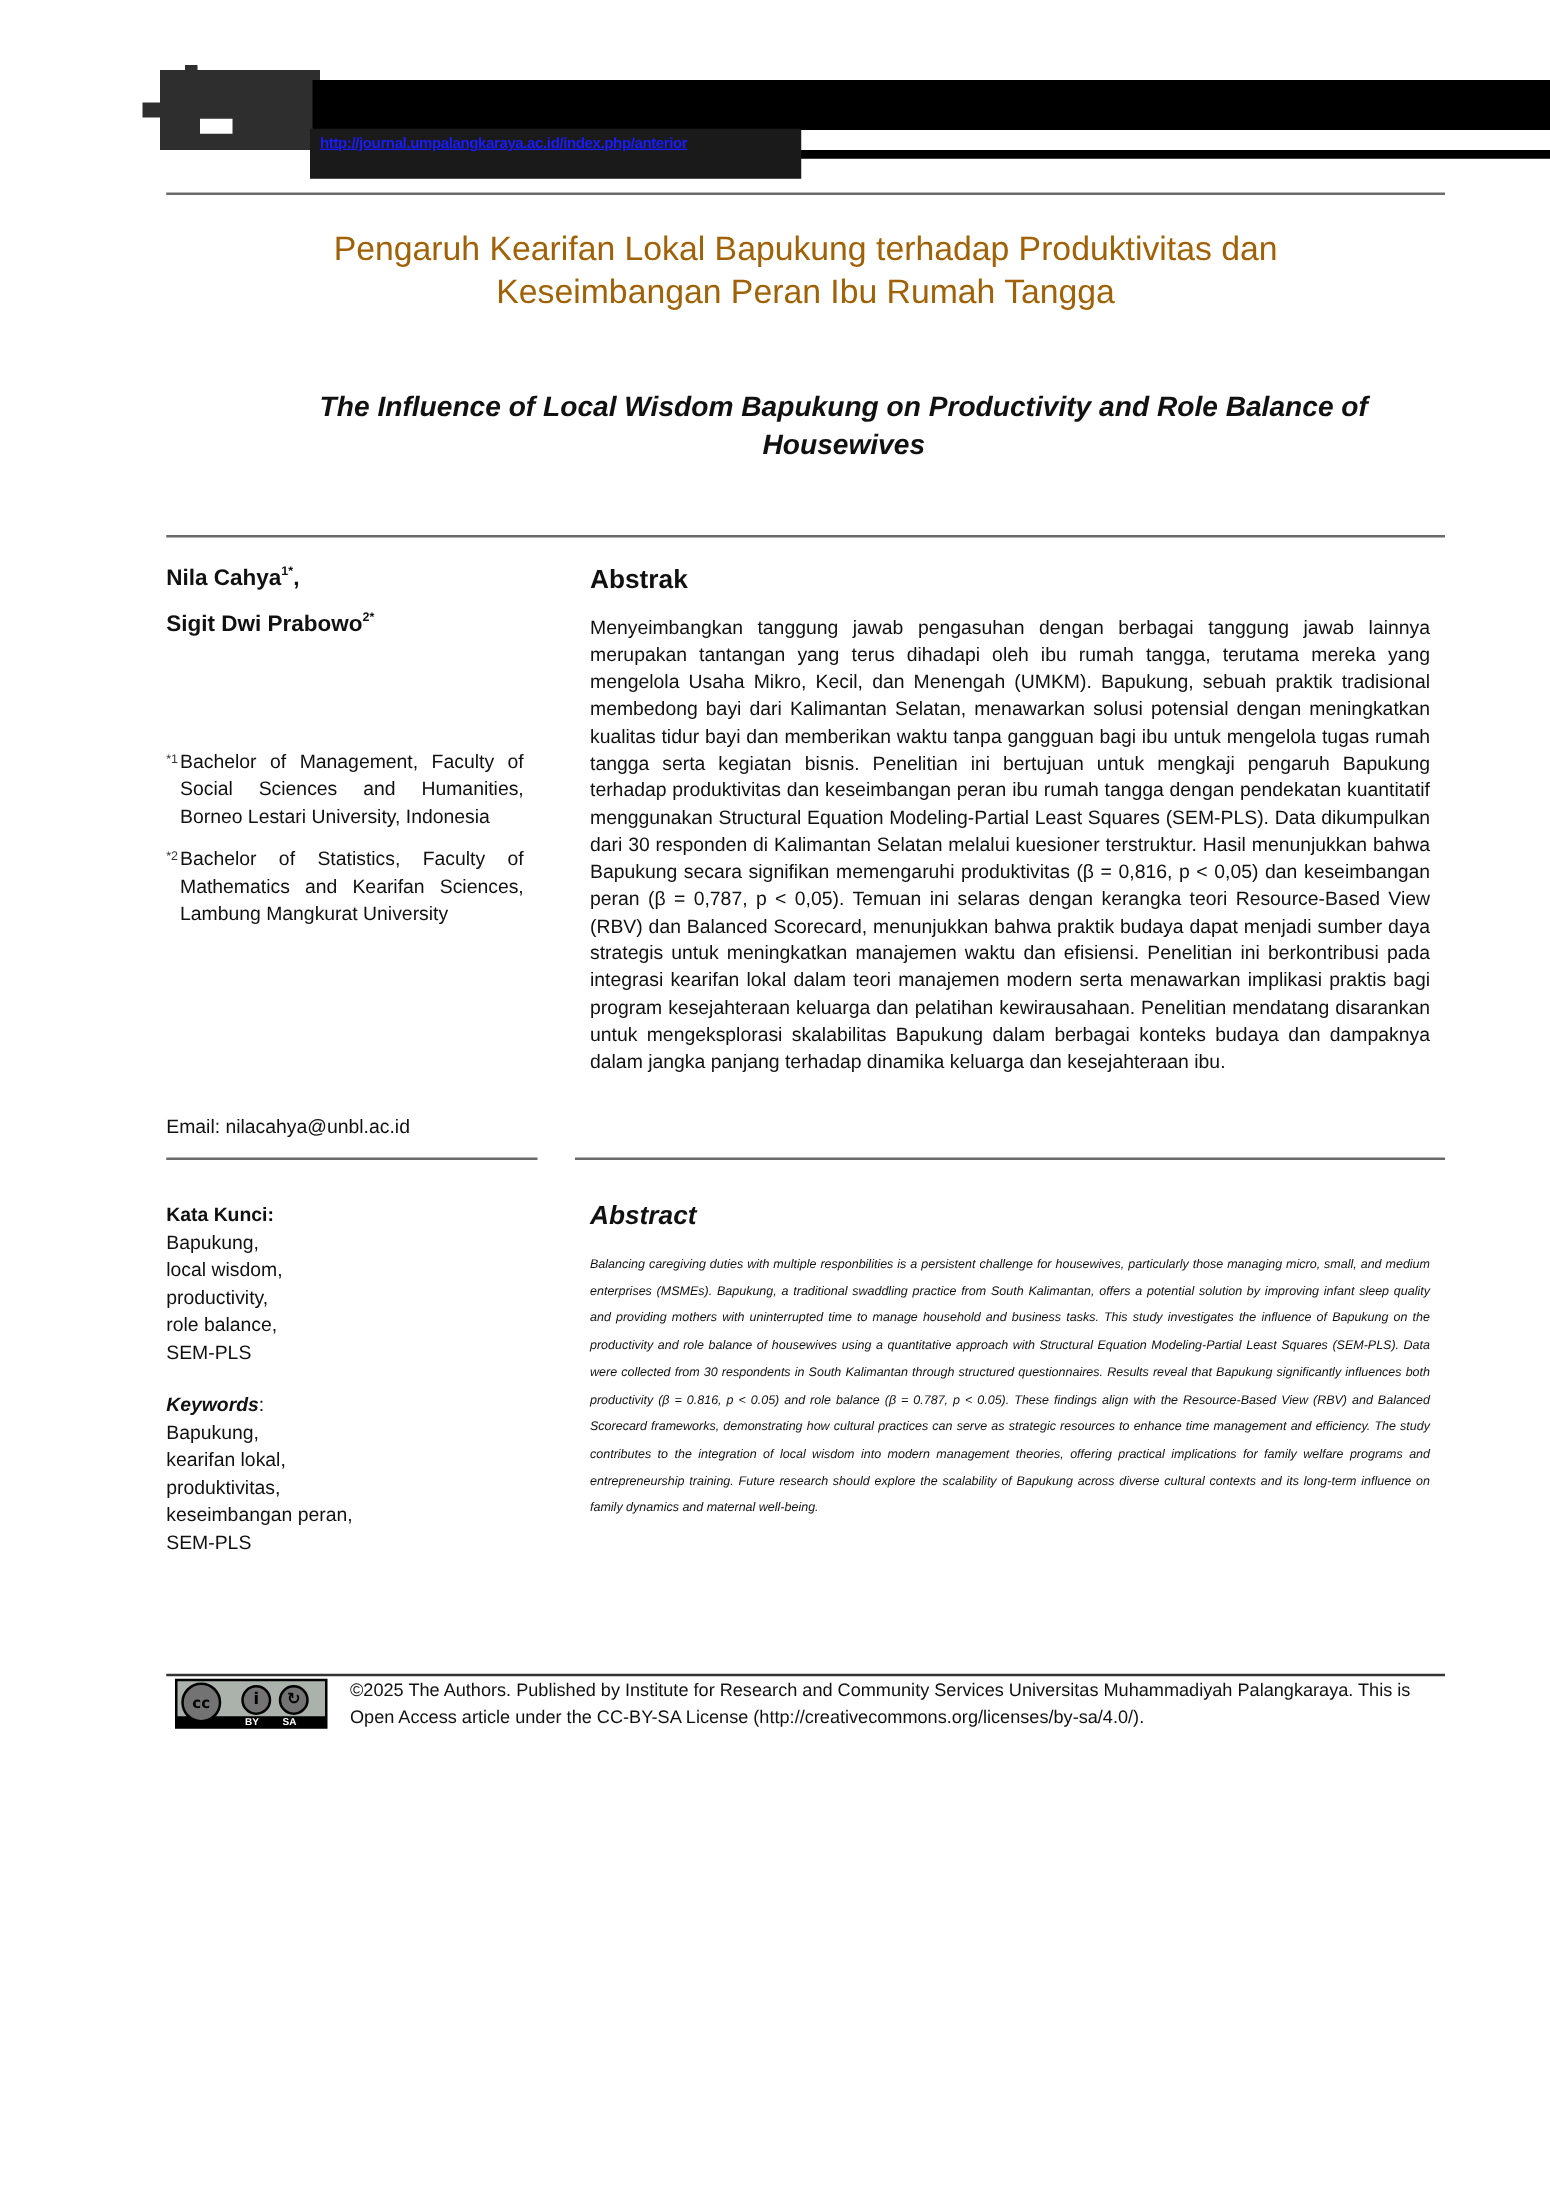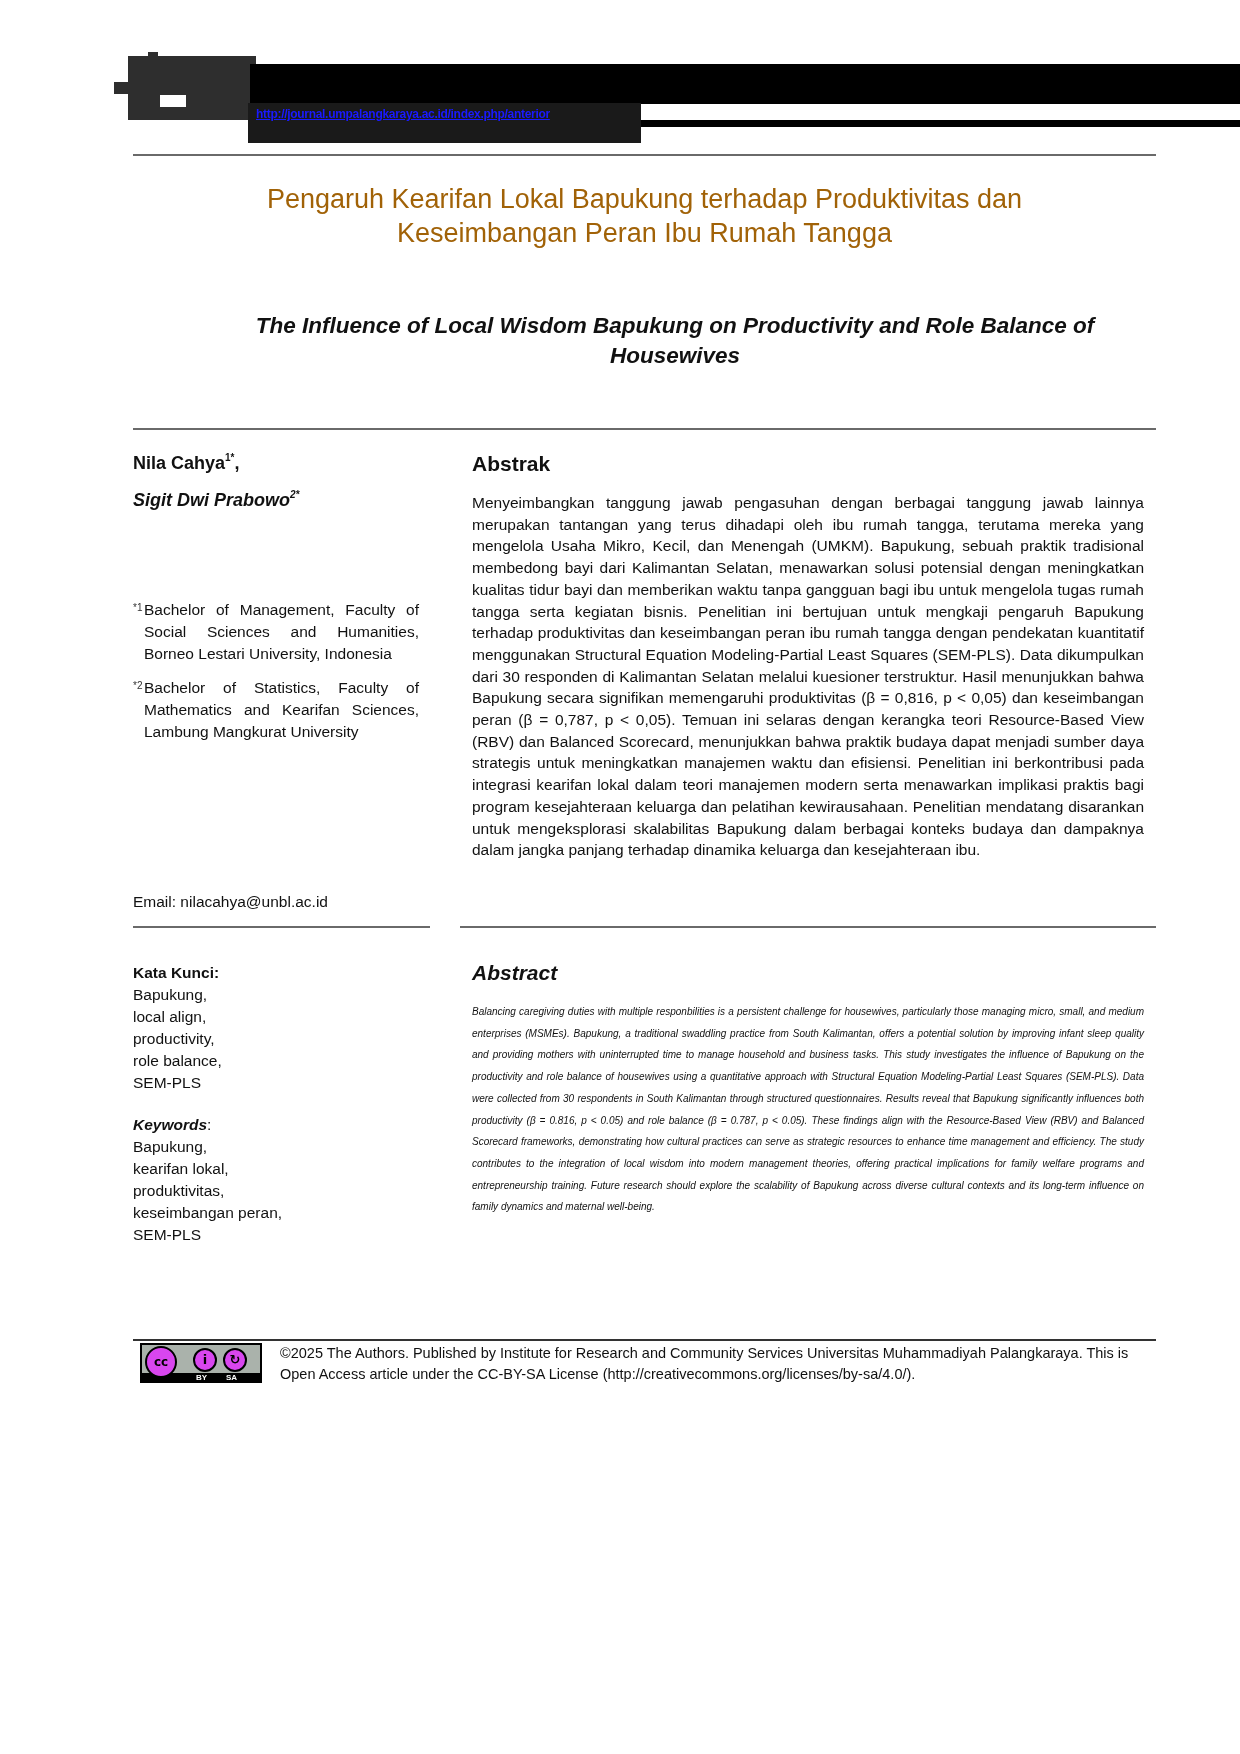--- a/index.html
+++ b/index.html
@@ -29,21 +29,21 @@
   .affil .txt { display: block; padding-left: 11px; text-align: justify; text-align-last: left; }
   .email { left: 133px; font-size: 15.5px; }
   .sec-head { left: 472px; font-weight: bold; font-size: 21px; }
   .body-text { left: 472px; width: 672px; font-size: 15.5px; line-height: 21.7px; text-align: justify; }
   .body-text.it { font-style: italic; font-size: 10px; }
   .kw { left: 133px; width: 290px; font-size: 15.5px; line-height: 22px; }
   .kw .h { font-weight: bold; }
   .kw .hi { font-weight: bold; font-style: italic; }
   .cc { left: 140px; top: 1343px; width: 122px; height: 40px; background: #000; }
   .cc .inner { position: absolute; left: 2px; top: 2px; width: 118px; height: 28px; background: #aab2ab; }
-  .cc .circ { position: absolute; background: #d946ef; border: 2px solid #000; border-radius: 50%;
+  .cc .circ { position: absolute; background: #737373; border: 2px solid #000; border-radius: 50%;
     text-align: center; font-weight: bold; font-family: "DejaVu Sans", sans-serif; color: #000; }
   .cc .lbl { position: absolute; color: #fff; font-size: 8px; font-weight: bold; top: 30px; }
   .foot { left: 280px; width: 866px; font-size: 14.5px; line-height: 21px; }
 </style>
 </head>
 <body>
 
 <div class="abs logo-notch2"></div>
 <div class="abs logo-block"></div>
 <div class="abs logo-notch1"></div>
@@ -63,21 +63,21 @@
 <div class="abs subtitle" style="top:311px;">
   <div>The Influence of Local Wisdom Bapukung on Productivity and Role Balance of</div>
   <div>Housewives</div>
 </div>
 
 <div class="abs rule" style="left:133px; top:428px; width:1023px;"></div>
 
 <div class="abs author" style="top:452px;">
   <span>Nila Cahya</span><sup>1*</sup><span>,</span>
 </div>
-<div class="abs author" style="top:489px;font-style:italic;">
+<div class="abs author" style="top:489px;">
   <span>Sigit Dwi Prabowo</span><sup>2*</sup>
 </div>
 
 <div class="abs affil" style="top:599px;">
   <span class="mark">*1</span>
   <span class="txt">Bachelor of Management, Faculty of Social Sciences and Humanities, Borneo Lestari University, Indonesia</span>
 </div>
 <div class="abs affil" style="top:677px;">
   <span class="mark">*2</span>
   <span class="txt">Bachelor of Statistics, Faculty of Mathematics and Kearifan Sciences, Lambung Mangkurat University</span>
@@ -87,21 +87,21 @@
 
 <div class="abs rule" style="left:133px; top:926px; width:297px;"></div>
 <div class="abs rule" style="left:460px; top:926px; width:696px;"></div>
 
 <div class="abs sec-head" style="top:452px;text-align:right;">Abstrak</div>
 <div class="abs body-text" style="top:492px;">Menyeimbangkan tanggung jawab pengasuhan dengan berbagai tanggung jawab lainnya merupakan tantangan yang terus dihadapi oleh ibu rumah tangga, terutama mereka yang mengelola Usaha Mikro, Kecil, dan Menengah (UMKM). Bapukung, sebuah praktik tradisional membedong bayi dari Kalimantan Selatan, menawarkan solusi potensial dengan meningkatkan kualitas tidur bayi dan memberikan waktu tanpa gangguan bagi ibu untuk mengelola tugas rumah tangga serta kegiatan bisnis. Penelitian ini bertujuan untuk mengkaji pengaruh Bapukung terhadap produktivitas dan keseimbangan peran ibu rumah tangga dengan pendekatan kuantitatif menggunakan Structural Equation Modeling-Partial Least Squares (SEM-PLS). Data dikumpulkan dari 30 responden di Kalimantan Selatan melalui kuesioner terstruktur. Hasil menunjukkan bahwa Bapukung secara signifikan memengaruhi produktivitas (β = 0,816, p &lt; 0,05) dan keseimbangan peran (β = 0,787, p &lt; 0,05). Temuan ini selaras dengan kerangka teori Resource-Based View (RBV) dan Balanced Scorecard, menunjukkan bahwa praktik budaya dapat menjadi sumber daya strategis untuk meningkatkan manajemen waktu dan efisiensi. Penelitian ini berkontribusi pada integrasi kearifan lokal dalam teori manajemen modern serta menawarkan implikasi praktis bagi program kesejahteraan keluarga dan pelatihan kewirausahaan. Penelitian mendatang disarankan untuk mengeksplorasi skalabilitas Bapukung dalam berbagai konteks budaya dan dampaknya dalam jangka panjang terhadap dinamika keluarga dan kesejahteraan ibu.</div>
 
 <div class="abs kw" style="top:962px;">
   <div class="h">Kata Kunci:</div>
   <div>Bapukung,</div>
-  <div>local align,</div>
+  <div>local wisdom,</div>
   <div>productivity,</div>
   <div>role balance,</div>
   <div>SEM-PLS</div>
   <div style="height:20px;"></div>
   <div><span class="hi">Keywords</span><span>:</span></div>
   <div>Bapukung,</div>
   <div>kearifan lokal,</div>
   <div>produktivitas,</div>
   <div>keseimbangan peran,</div>
   <div>SEM-PLS</div>

